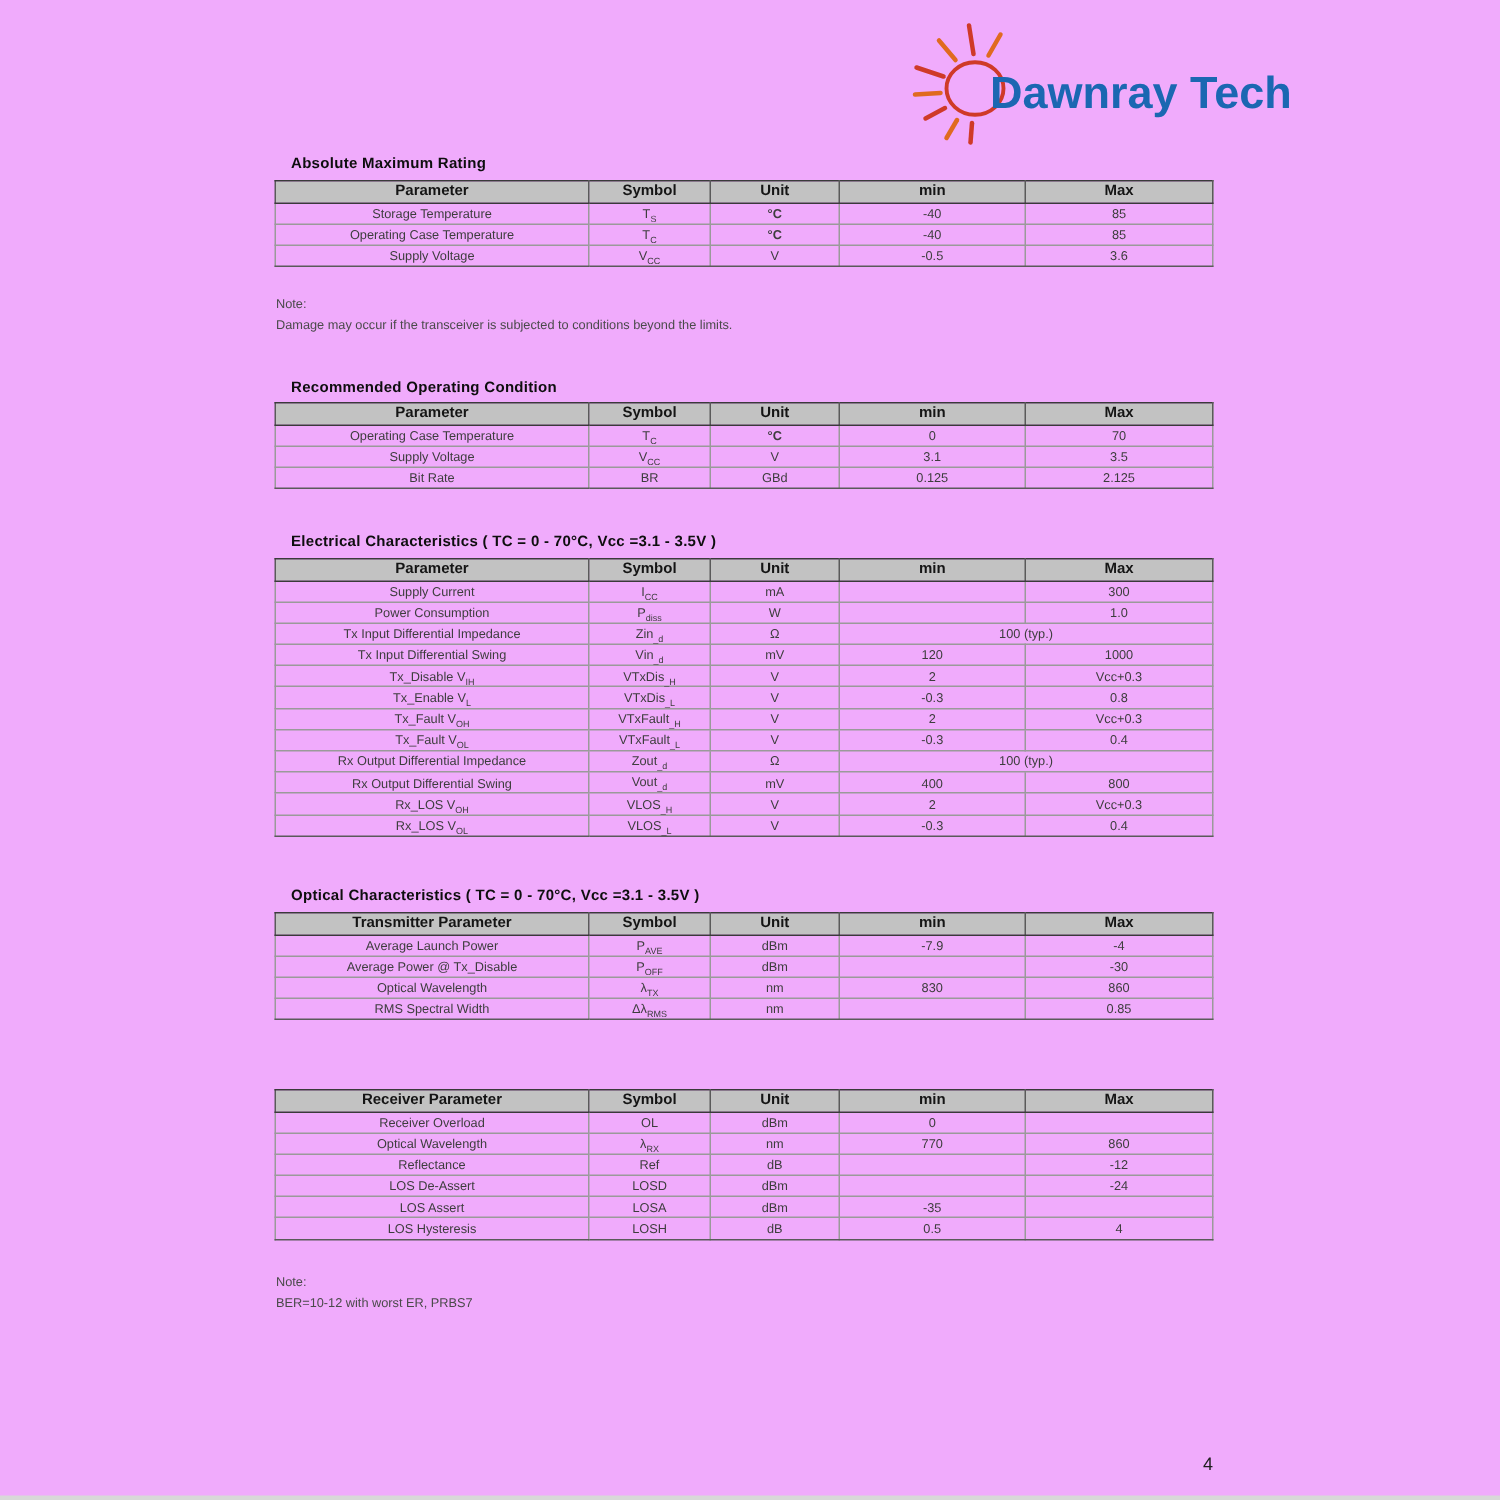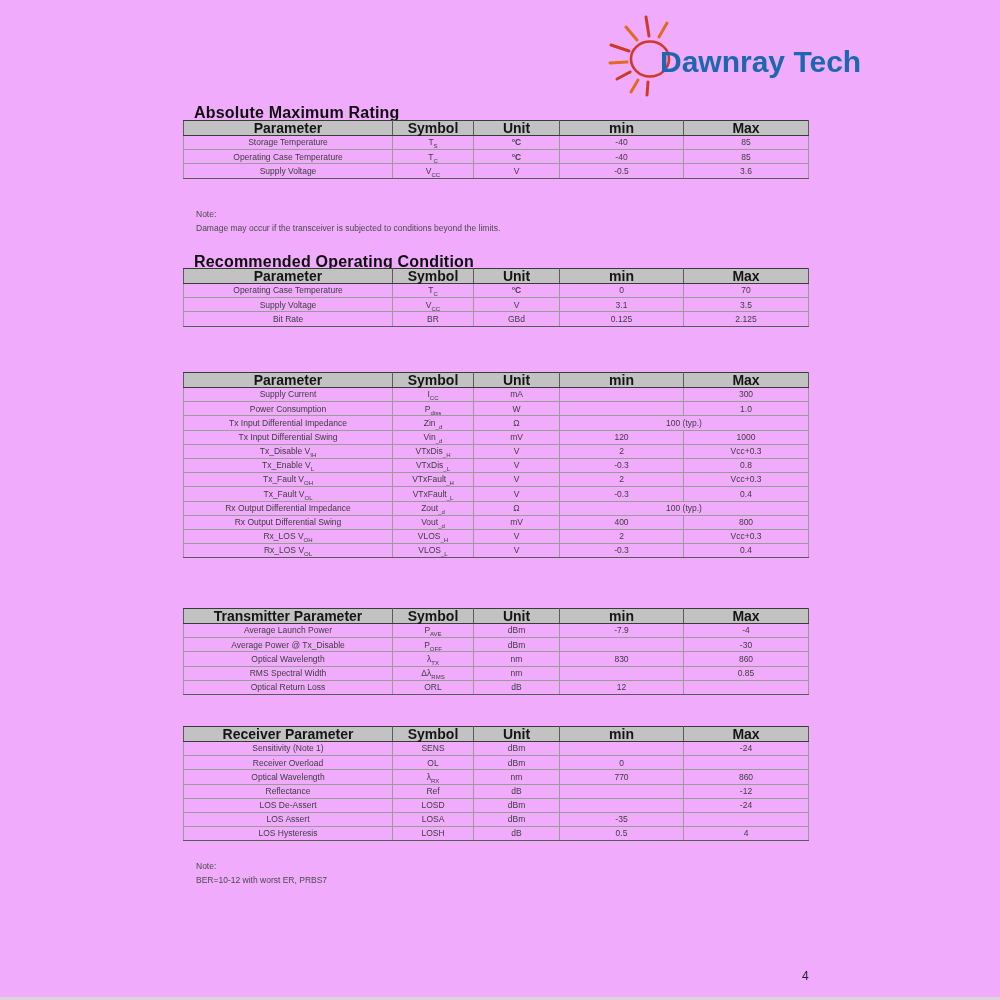--- a/index.html
+++ b/index.html
@@ -1,37 +1,37 @@
 <!DOCTYPE html>
 <html><head>
 <meta charset="utf-8">
 <style>
   html,body{margin:0;padding:0;background:#ffffff;}
   .page{position:relative;width:1000px;height:1000px;background:#f0abfc;overflow:hidden;
         font-family:"Liberation Sans",sans-serif;}
 
   
-  .sec-title{position:absolute;left:190px;margin:4px;font-size:16px;font-weight:bold;
+  .sec-title{position:absolute;left:190px;margin:4px;font-size:10px;font-weight:bold;
              color:#0e0e0e;letter-spacing:.2px;white-space:nowrap;}
   .s1{top:100px}.s2{top:249px}.s3{top:352px}.s4{top:588px}
 
   
   table.ds{position:absolute;left:183px;width:625px;border-collapse:collapse;table-layout:fixed;}
   .t1{top:120px}.t2{top:268px}.t3{top:372px}.t4{top:608px}.t5{top:726px}
-  table.ds th{background:#c2c2c2;font-size:14px;font-weight:bold;color:#151515;height:13.5px;
+  table.ds th{background:#c2c2c2;font-size:10px;font-weight:bold;color:#151515;height:13.5px;
               border:1px solid #5a5a5a;border-top:1.6px solid #3a3a3a;border-bottom:1.6px solid #3a3a3a;
               padding:0 2px;line-height:1;}
   table.ds td{font-size:8.5px;color:#3d3d3d;text-align:center;height:13.2px;
               border:1px solid #9a9a9a;padding:0 2px;line-height:1;}
   table.ds tr:last-child td{border-bottom:1.5px solid #5a5a5a;}
   table.ds sub{font-size:6px;line-height:0;}
   td.degc{font-weight:bold;font-size:10px;color:#222;}
 
   
-  .note{position:absolute;left:184px;margin:12px;font-size:8.5px;color:#4a4a4a;white-space:nowrap;}
+  .note{position:absolute;left:184px;margin:0;font-size:8.5px;color:#4a4a4a;white-space:nowrap;}
   .n1a{top:197px}.n1b{top:211px}.n2a{top:849px}.n2b{top:863px}
 
   
   .footer-site{position:absolute;left:190px;top:969px;font-size:14px;color:#1f1f1f;letter-spacing:.4px;margin-top:36px;}
   .footer-page{position:absolute;left:802px;top:969px;font-size:12px;color:#1f1f1f;}
   .bottom-strip{position:absolute;left:0;bottom:0;width:1000px;height:3px;background:#d8d8d8;}
 
   
   .logo{position:absolute;left:598px;top:8px;width:262px;height:92px;}
 </style>
@@ -52,20 +52,22 @@
         <path d="M32,64 L19,71" stroke="#cf3a28" stroke-width="3"></path>
         <path d="M40,72 L33,84" stroke="#e06a1f" stroke-width="3"></path>
         <path d="M50,74 L49,87" stroke="#cf3a28" stroke-width="3"></path>
       </g>
       <text x="62" y="64" font-size="30" font-weight="bold" fill="#1b67b2" font-family="&quot;Liberation Sans&quot;, sans-serif">Dawnray Tech</text>
     </svg>
   </div>
 
   <h2 class="sec-title s1">Absolute Maximum Rating</h2>
   <h2 class="sec-title s2">Recommended Operating Condition</h2>
+  <h2 class="sec-title s3">Electrical Characteristics ( TC = 0 - 70°C, Vcc =3.1 - 3.5V )</h2>
+  <h2 class="sec-title s4">Optical Characteristics ( TC = 0 - 70°C, Vcc =3.1 - 3.5V )</h2>
 
   <table class="ds t1">
     <colgroup>
         <col style="width:209px">
         <col style="width:81px">
         <col style="width:86px">
         <col style="width:124px">
         <col style="width:125px">
       </colgroup>
     <thead>
@@ -286,27 +288,20 @@
           <td>830</td>
           <td>860</td>
         </tr>
         <tr>
           <td>RMS Spectral Width</td>
           <td>Δλ<sub>RMS</sub></td>
           <td>nm</td>
           <td></td>
           <td>0.85</td>
         </tr>
-        <tr>
-          <td>Optical Return Loss</td>
-          <td>ORL</td>
-          <td>dB</td>
-          <td>12</td>
-          <td></td>
-        </tr>
       </tbody>
   </table>
 
   <table class="ds t5">
     <colgroup>
         <col style="width:209px">
         <col style="width:81px">
         <col style="width:86px">
         <col style="width:124px">
         <col style="width:125px">
@@ -314,27 +309,20 @@
     <thead>
         <tr>
           <th>Receiver Parameter</th>
           <th>Symbol</th>
           <th>Unit</th>
           <th>min</th>
           <th>Max</th>
         </tr>
       </thead>
       <tbody>
-        <tr>
-          <td>Sensitivity (Note 1)</td>
-          <td>SENS</td>
-          <td>dBm</td>
-          <td></td>
-          <td>-24</td>
-        </tr>
         <tr>
           <td>Receiver Overload</td>
           <td>OL</td>
           <td>dBm</td>
           <td>0</td>
           <td></td>
         </tr>
         <tr>
           <td>Optical Wavelength</td>
           <td>λ<sub>RX</sub></td>

